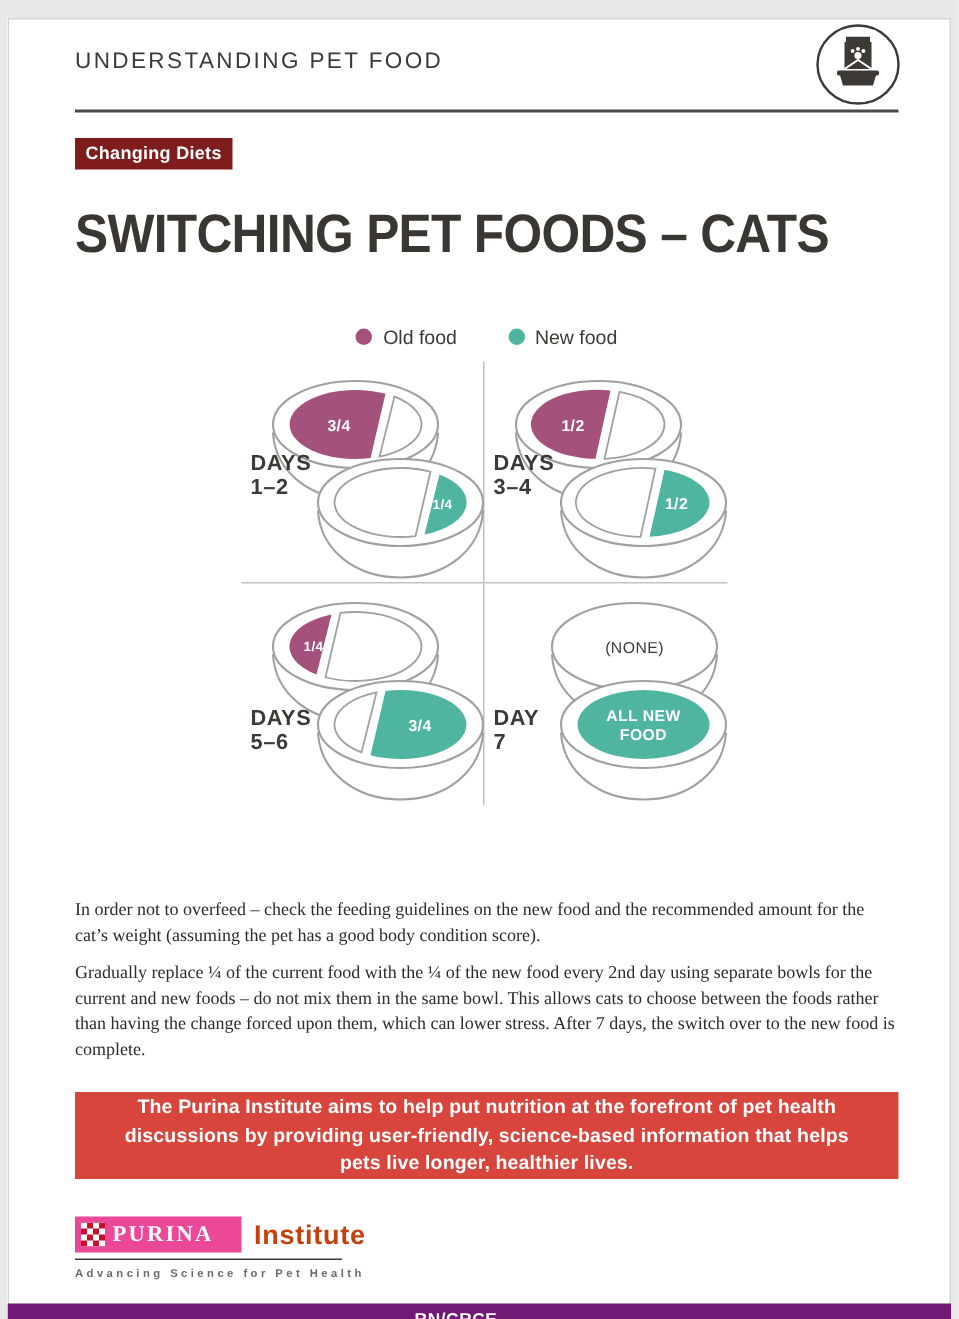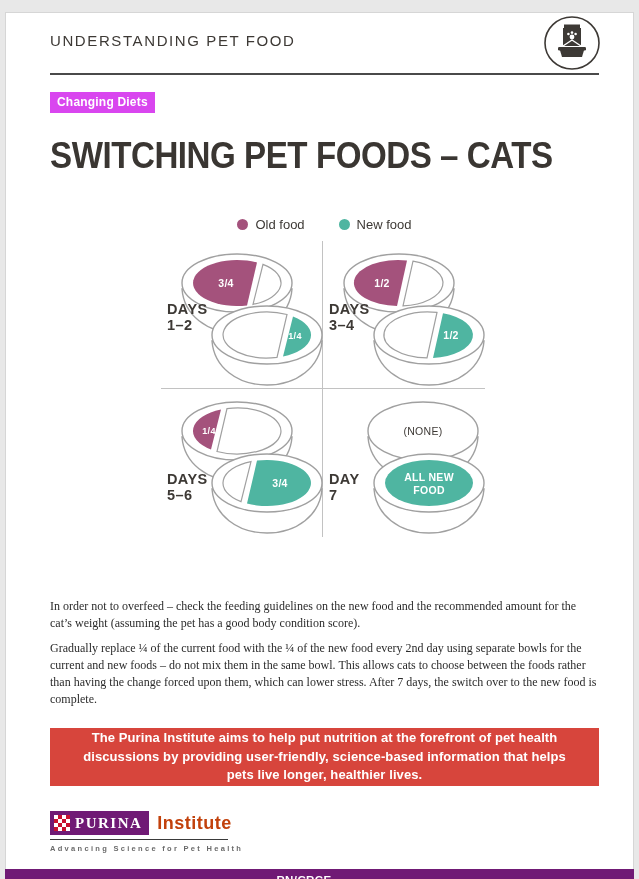--- a/index.html
+++ b/index.html
@@ -40,22 +40,22 @@
   .paras{position:absolute;left:45px;top:586px;width:549px;
         font-family:"Liberation Serif",serif;font-size:12px;color:#2b2b2b;line-height:1.42;}
   .paras p{margin:0 0 8px 0;}
   .banner{position:absolute;left:45px;top:716px;width:549px;height:58px;box-sizing:border-box;
         display:flex;align-items:center;justify-content:center;padding:8px 24px;}
   .banner p{margin:0;color:#fff;font-weight:bold;font-size:13px;line-height:1.45;
         text-align:center;letter-spacing:.1px;}
   
   .logo-block{position:absolute;left:45px;top:799px;}
   .logo-row{display:flex;align-items:center;gap:8px;}
-  .purina-box{background:#701a75;height:24px;display:flex;align-items:center;
-        padding:0 7px 0 4px;gap:5px;}
+  .purina-box{background:#ec4899;height:24px;display:flex;align-items:center;
+        padding:0 19px 0 4px;gap:5px;}
   .checker{width:16px;height:16px;background:repeating-conic-gradient(#c8102e 0 25%,#fff 0 50%);
         background-size:8px 8px;}
   .purina-word{color:#fff;font-family:"Liberation Serif",serif;font-weight:bold;font-size:15px;
         letter-spacing:1.5px;}
   .institute-word{font-size:18px;color:#c2410c;letter-spacing:.5px;font-weight:700;}
   .logo-rule{border:none;border-top:1.5px solid #3a3a3a;width:178px;margin:4px 0 0 0;}
   .tagline{margin-top:4px;font-size:7.5px;font-weight:bold;letter-spacing:2.3px;color:#6a6a6a;}
   
   .bottom-bar{position:absolute;left:0;bottom:0;width:639px;height:22px;display:flex;
         align-items:center;justify-content:flex-end;padding-right:41px;box-sizing:border-box;}
@@ -76,21 +76,21 @@
     <circle cx="30" cy="22" r="2.4" fill="#fff"></circle>
     <circle cx="26.4" cy="19" r="1.3" fill="#fff"></circle>
     <circle cx="30" cy="17.6" r="1.3" fill="#fff"></circle>
     <circle cx="33.6" cy="19" r="1.3" fill="#fff"></circle>
     <path d="M17.5,33.5 L42.5,33.5 L40,42 L20,42 Z" fill="#3d3935"></path>
     <rect x="16" y="32" width="28" height="3.4" rx="1.2" fill="#3d3935"></rect>
   </svg>
 
   <hr class="header-rule">
 
-  <span class="badge" style="background: #d946ef;">Changing Diets</span>
+  <span class="badge" style="background: #7f1d1d;">Changing Diets</span>
 
   <h1 class="page-title">SWITCHING PET FOODS – CATS</h1>
 
   <div class="legend">
     <div class="legend-item">
       <span class="legend-dot" id="dot-old" style="background: rgb(164, 82, 124);"></span>
       <span>Old food</span>
     </div>
     <div class="legend-item">
       <span class="legend-dot" id="dot-new" style="background: rgb(79, 181, 161);"></span>

